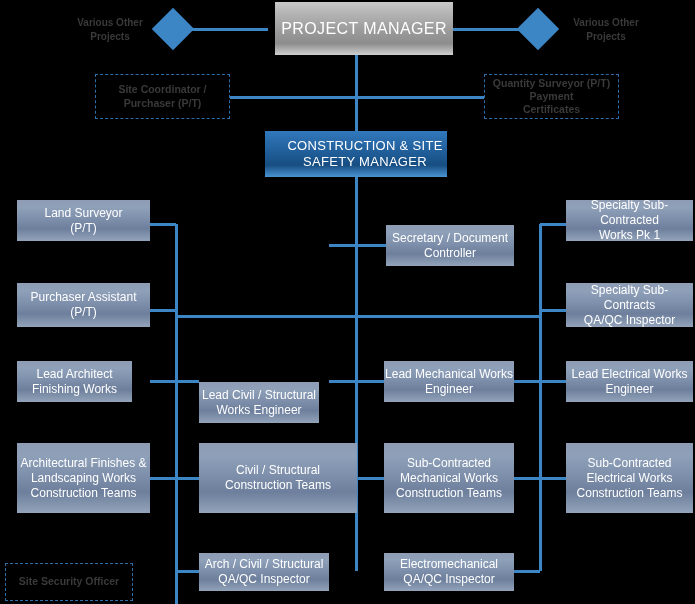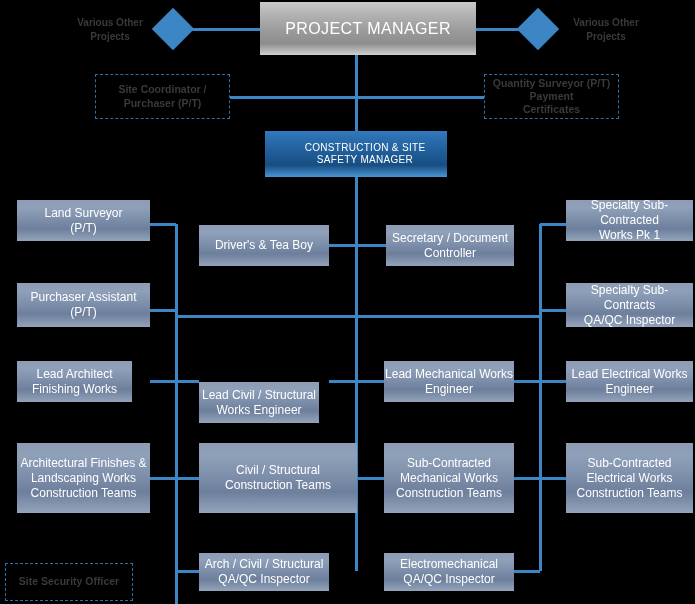--- a/index.html
+++ b/index.html
@@ -45,21 +45,21 @@
     font-size: 16px;
     letter-spacing: 0.4px;
   }
   
   .node.blue {
     background: linear-gradient(to bottom,
         #2f74b8 0%, #2a6ead 20%, #1e5b96 52%, #1b5governing 52%, #174e82 72%, #3f8ccd 100%);
     background: linear-gradient(to bottom,
         #3179bd 0%, #2a6cac 20%, #1d5992 55%, #174d81 74%, #4a94d3 100%);
     color: #ffffff;
-    font-size: 10px;
+    font-size: 13px;
     letter-spacing: 0.3px;
     padding-left: 18px;
   }
   
   .node.steel {
     background: linear-gradient(to bottom,
         #8e9cb4 0%, #8fa0b9 18%, #7e90ab 45%, #6d7f9c 70%, #93a3ba 100%);
     color: #ffffff;
     font-size: 12px;
   }
@@ -142,39 +142,38 @@
   </svg>
 
   <div class="diamond" style="left:158px; top:14px; width:30px; height:30px;"></div>
   <div class="diamond" style="left:523px; top:14px; width:30px; height:30px;"></div>
 
   <div class="side-label" style="left:60px; top:16px; width:100px;">Various Other
 Projects</div>
   <div class="side-label" style="left:556px; top:16px; width:100px;">Various Other
 Projects</div>
 
-  <div class="node grey" style="left:260px; top:2px; width:216px; height:53px;">PROJECT MANAGER</div>
+  <div class="node grey" style="left:275px; top:2px; width:178px; height:53px;">PROJECT MANAGER</div>
 
   <div class="node dashed" style="left:95px; top:74px; width:135px; height:45px;">Site Coordinator /
 Purchaser (P/T)</div>
 
   <div class="node dashed" style="left:484px; top:74px; width:135px; height:45px;">Quantity Surveyor (P/T)
 Payment
 Certificates</div>
 
   <div class="node blue" style="left:265px; top:131px; width:182px; height:46px;">CONSTRUCTION &amp; SITE
 SAFETY MANAGER</div>
 
   <div class="node steel" style="left:17px; top:200px; width:133px; height:41px;">Land Surveyor
 (P/T)</div>
 
   <div class="node steel" style="left:17px; top:283px; width:133px; height:44px;">Purchaser Assistant
 (P/T)</div>
 
-  <div class="node steel" style="left:199px; top:225px; width:130px; height:41px;">Driver's &amp; Tea Boy</div>
 
   <div class="node steel" style="left:386px; top:225px; width:128px; height:41px;">Secretary / Document
 Controller</div>
 
   <div class="node steel" style="left:566px; top:200px; width:127px; height:41px;">Specialty Sub-Contracted
 Works Pk 1</div>
 
   <div class="node steel" style="left:566px; top:283px; width:127px; height:44px;">Specialty Sub-Contracts
 QA/QC Inspector</div>
 

